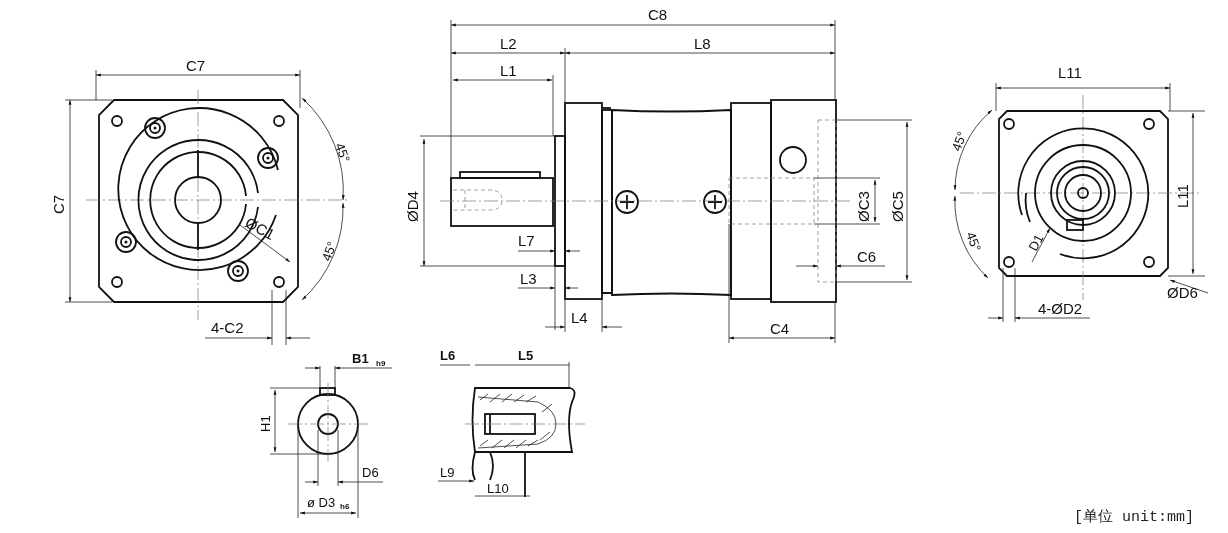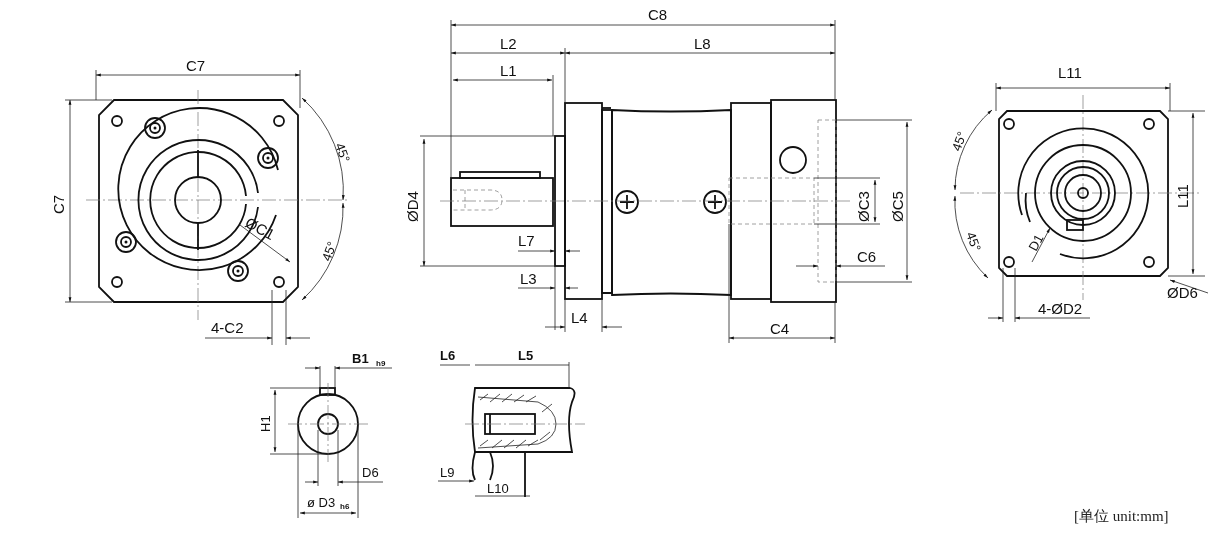--- a/index.html
+++ b/index.html
@@ -7,21 +7,21 @@
   svg { position: absolute; left: 0; top: 0; }
   .lbl { font-family: "Liberation Sans", sans-serif; font-size: 15px; fill: #111; }
   .lbl-sm { font-family: "Liberation Sans", sans-serif; font-size: 13px; fill: #111; }
   .lbl-b { font-family: "Liberation Sans", sans-serif; font-size: 13px; font-weight: bold; fill: #111; }
   .sub { font-family: "Liberation Sans", sans-serif; font-size: 8px; font-weight: bold; fill: #111; }
   .o { fill: none; stroke: #111; stroke-width: 1.8; }
   .t { fill: none; stroke: #222; stroke-width: 0.8; }
   .c { fill: none; stroke: #777; stroke-width: 0.7; stroke-dasharray: 14 3 2 3; }
   .h { fill: none; stroke: #888; stroke-width: 0.8; stroke-dasharray: 4 3; }
   .ar { fill: #111; }
-  .unit { position: absolute; left: 1074px; top: 507px; font-size: 15px; color: #222; font-family: Liberation Serif, serif; }
+  .unit { position: absolute; left: 1074px; top: 507px; font-size: 15px; color: #222; font-family: Liberation Mono, monospace; }
 </style>
 </head>
 <body>
 
 <svg width="1228" height="533" viewBox="0 0 1228 533">
   <defs>
     <marker id="a" viewBox="0 0 10 10" refX="10" refY="5" markerWidth="8" markerHeight="6" orient="auto-start-reverse">
       <path d="M0,2 L10,5 L0,8 z" fill="#111"></path>
     </marker>
   </defs>

